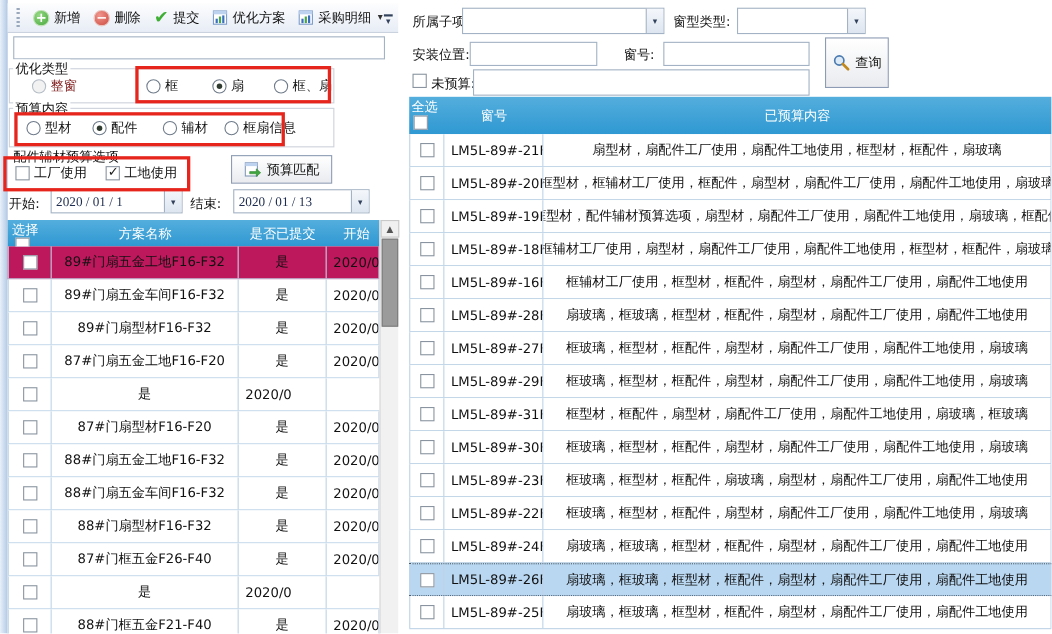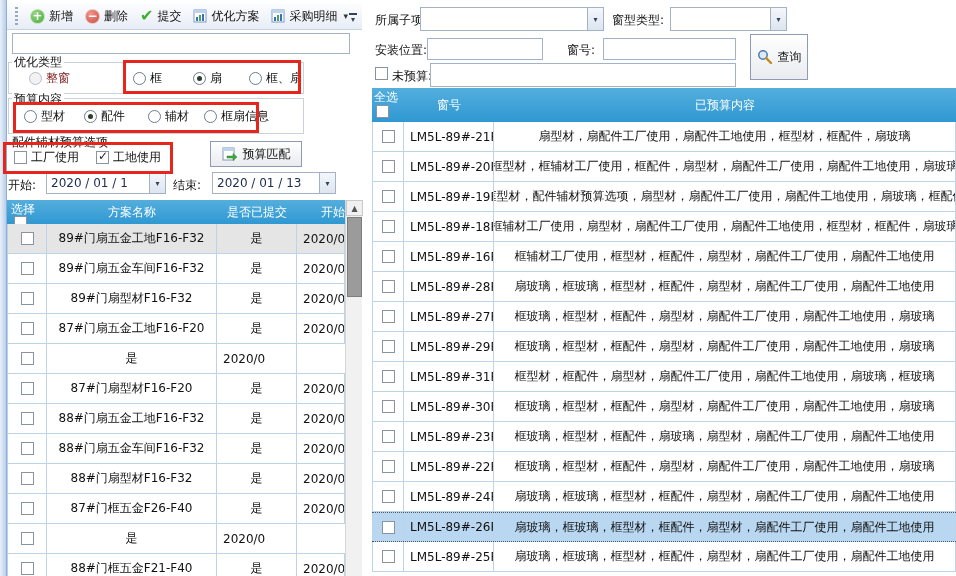--- a/index.html
+++ b/index.html
@@ -26,21 +26,21 @@
   .icon-del { background:radial-gradient(circle at 35% 30%, #f0958d, #cc4a40); border:1px solid #eac2bd; }
   .icon-check { color:#3fae35; font-size:16px; font-weight:bold; line-height:1; }
   .caret { font-size:9px; color:#333; margin-left:2px; }
   .overflow-btn { position:absolute; right:2px; top:8px; width:14px; height:16px; text-align:center;
     font-size:8px; color:#33425c; line-height:7px; }
   .overflow-btn .bar { display:block; width:8px; height:2px; background:#33425c; margin:2px auto 1px; }
 
   
   .txt { position:absolute; background:#fff; border:1px solid #a3b2c4; }
   .combo { position:absolute; background:#fff; border:1px solid #a3b2c4; display:flex; align-items:center; }
-  .combo .val { flex:1; padding:0 4px; color:#1d2b4e; white-space:nowrap; overflow:hidden; }
+  .combo .val { flex:1; padding:0 4px; color:#1d2b4e; white-space:nowrap; overflow:hidden;font-family:Liberation Serif, serif; }
   .combo .dd { width:16px; align-self:stretch; border-left:1px solid #a3b2c4;
     background:linear-gradient(#f4f7fb,#dde5f0); display:flex; align-items:center; justify-content:center;
     font-size:8px; color:#33425c; }
 
   
   .groupbox { position:absolute; border:1px solid #ccd2db; }
   .grouplabel { position:absolute; background:#fff; padding:0 2px; z-index:2; white-space:nowrap; }
   .opt { position:absolute; display:inline-flex; align-items:center; gap:4px; white-space:nowrap; z-index:3; }
   .radio { width:13px; height:13px; border-radius:50%; border:1px solid #6f7b8a; background:#fff; position:relative; flex:none; }
   .radio.on::after { content:""; position:absolute; left:3px; top:3px; width:5px; height:5px; border-radius:50%; background:#2f3b2f; }
@@ -55,21 +55,21 @@
 
   
   .tbl { position:absolute; left:0; width:100%; }
   .trow, .thead { display:grid; align-items:center; }
   .thead { background:linear-gradient(#54aedd,#2f98d2); color:#fff; }
   .thead .hc { text-align:center; overflow:hidden; white-space:nowrap; }
   .trow { background:#fff; border-bottom:1px solid #bdd3e7; }
   .trow .cell { height:100%; display:flex; align-items:center; justify-content:center;
     border-right:1px solid #bdd3e7; overflow:hidden; white-space:nowrap; }
   .trow .cell:first-child { border-left:1px solid #bdd3e7; }
-  .trow.hl { background:#e5e5e5; }
+  .trow.hl { background:#be185d; }
   .trow.hl-dotted { background:#b9d7f1; border-top:1px dotted #4a5a6a; border-bottom:1px dotted #4a5a6a; }
   .left-align { justify-content:flex-start !important; padding-left:6px; }
 
   #plan-table { top:200px; }
   #plan-table .thead { grid-template-columns:40px 170px 80px 48px; height:24px; width:338px; }
   #plan-table .trow { grid-template-columns:40px 170px 80px 48px; height:30px; width:338px; }
   .hdr-two { position:relative; height:100%; }
   .hdr-two .t { position:absolute; left:4px; top:1px; }
   .hdr-two .checkbox { position:absolute; left:7px; top:16px; }
 
@@ -220,21 +220,21 @@
   </div>
 
   <div class="tbl" id="plan-table">
     <div class="thead">
       <div class="hc hdr-two">
         <span class="t">选择</span>
         <span class="checkbox"></span>
       </div>
       <div class="hc">方案名称</div>
       <div class="hc">是否已提交</div>
-      <div class="hc" style="text-align:right; padding-left:6px;">开始</div>
+      <div class="hc" style="text-align:center; padding-left:6px;">开始</div>
     </div>
     <div id="plan-table-body">
         <div class="trow hl">
           <div class="cell">
             <span class="checkbox"></span>
           </div>
           <div class="cell">89#门扇五金工地F16-F32</div>
           <div class="cell">是</div>
           <div class="cell left-align">2020/0</div>
         </div>

